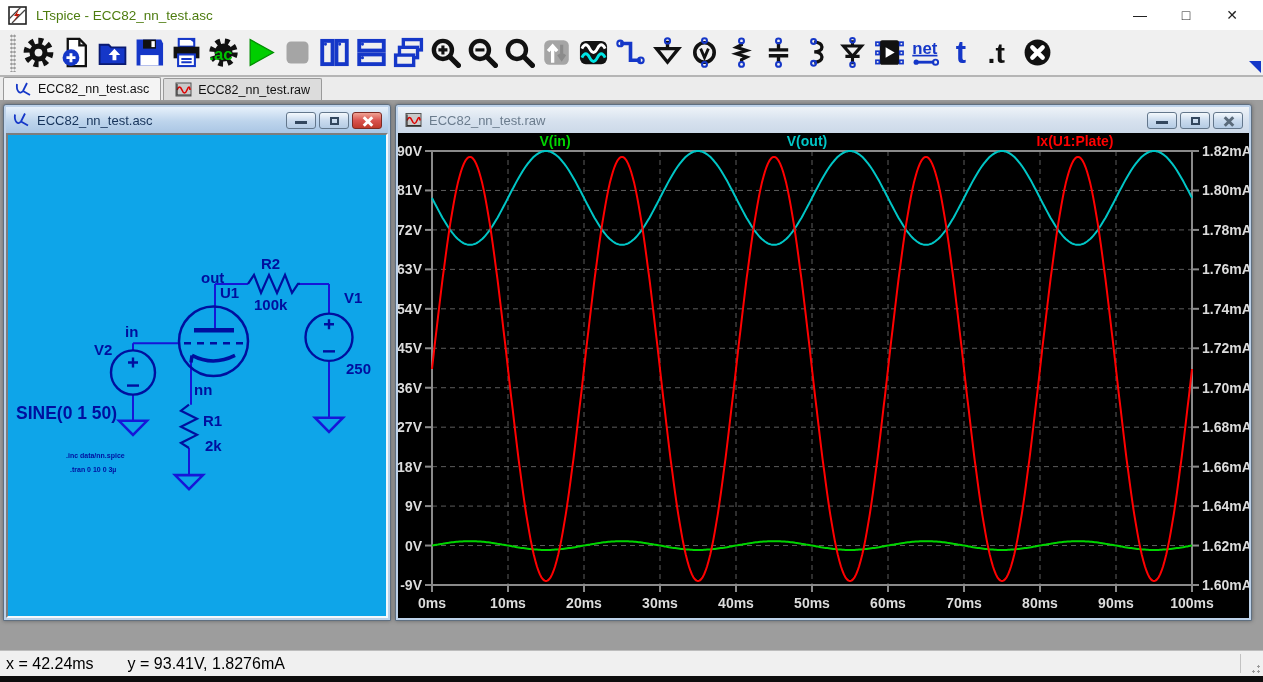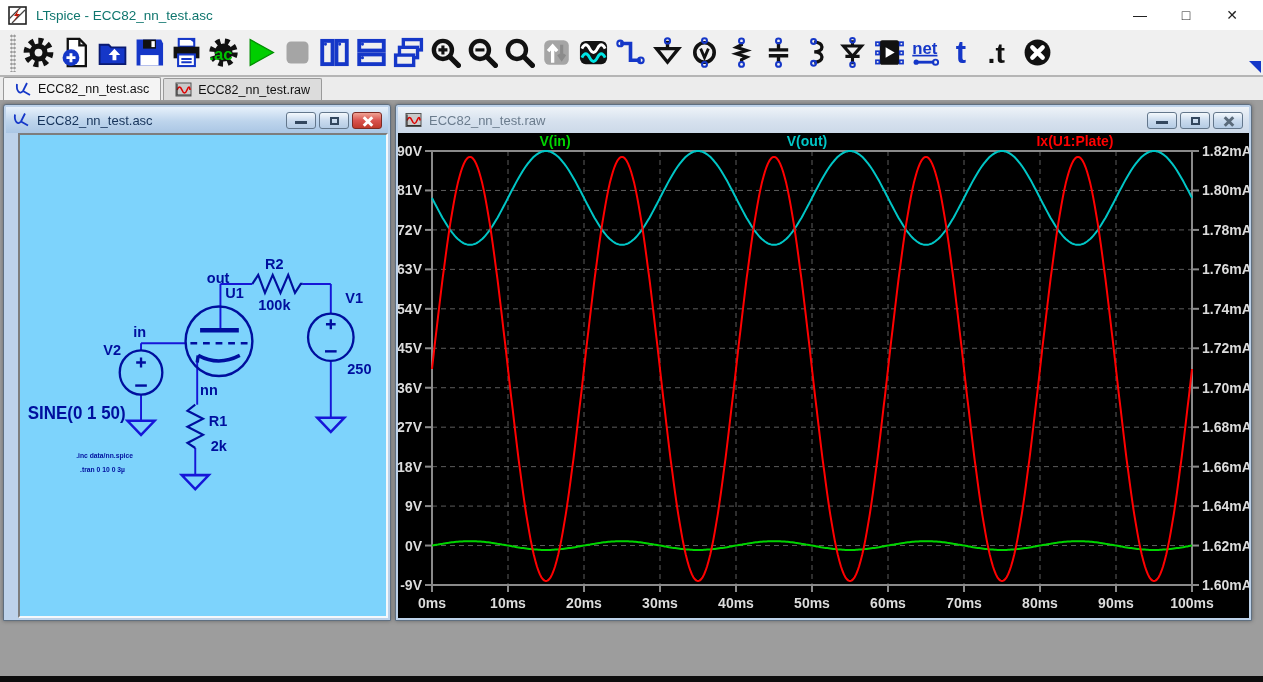--- a/index.html
+++ b/index.html
@@ -3,21 +3,21 @@
 <meta charset="utf-8">
 <style>
   * { margin:0; padding:0; box-sizing:border-box; }
   html,body { width:1263px; height:682px; overflow:hidden; }
   body { font-family:"Liberation Sans", sans-serif; background:#000; position:relative; }
   .app { position:absolute; inset:0; background:#f0f0f0; display:flex; flex-direction:column; }
 
   
   .titlebar { height:30px; background:#ffffff; display:flex; align-items:center; padding:0 8px; flex:0 0 auto; }
   .titlebar .app-icon { width:19px; height:19px; margin-right:9px; }
-  .titlebar .title { font-size:13.5px; color:#0f766e; }
+  .titlebar .title { font-size:13.5px; color:#4d7c0f; }
   .titlebar .win-controls { margin-left:auto; display:flex; }
   .win-ctl { width:46px; height:30px; display:flex; align-items:center; justify-content:center; font-size:14px; color:#222; cursor:default; }
 
   
   .menubar { height:24px; background:#ffffff; display:flex; align-items:center; padding-left:8px; flex:0 0 auto; border-bottom:1px solid #e8e8e8; }
   .menu-item { font-size:13.5px; color:#111; padding:3px 9px; }
 
   
   .toolbar { height:47px; background:#f0f0f0; border-bottom:2px solid #b5b5b5; display:flex; align-items:center; padding-left:10px; flex:0 0 auto; position:relative; }
   .tb-grip { width:6px; height:38px; margin-right:4px;
@@ -48,21 +48,21 @@
   .cbtn.close-active { background:linear-gradient(#f0a294,#d9534f 50%,#c0392b); border-color:#7c2a24; }
   .cbtn .bar { position:absolute; left:8px; right:8px; bottom:4px; height:3px; background:#33475e; }
   .cbtn .box { position:absolute; left:10px; top:4px; width:9px; height:8px; border:2px solid #33475e; }
   .cbtn .x1,.cbtn .x2 { position:absolute; left:9px; top:7px; width:12px; height:3px; background:#33475e; }
   .cbtn .x1 { transform:rotate(45deg);} .cbtn .x2 { transform:rotate(-45deg);}
   .cbtn.close-active .x1,.cbtn.close-active .x2 { background:#fff; }
   .child.inactive .cbtn .x1,.child.inactive .cbtn .x2 { background:#5a6a7a; }
 
   
   #schem-win { left:3px; width:388px; }
-  .schem-canvas { flex:1 1 auto; background:#7dd3fc; border-top:2px solid #7d7d7d; border-left:2px solid #7d7d7d; border-right:2px solid #f5f8fb; border-bottom:2px solid #f5f8fb; position:relative;margin-left:12px; }
+  .schem-canvas { flex:1 1 auto; background:#0ea5e9; border-top:2px solid #7d7d7d; border-left:2px solid #7d7d7d; border-right:2px solid #f5f8fb; border-bottom:2px solid #f5f8fb; position:relative; }
   .schem-canvas svg { position:absolute; inset:0; }
 
   
   #wave-win { left:395px; width:857px; }
   .plot-panel { flex:1 1 auto; background:#000; position:relative; }
   #plot-svg { position:absolute; inset:0; }
   #plot-svg text { font-family:"Liberation Sans", sans-serif; font-size:14px; font-weight:700; fill:#dcdcdc; }
 
   
   .statusbar { height:26px; background:#f0f0f0; border-top:1px solid #bdbdbd; display:flex; align-items:center; padding:0 6px; flex:0 0 auto; position:relative; }
@@ -540,15 +540,22 @@
               <text x="157" y="13" text-anchor="middle" fill="#00d400" style="fill: rgb(0, 212, 0);">V(in)</text>
               <text x="409" y="13" text-anchor="middle" fill="#00c6c6" style="fill: rgb(0, 198, 198);">V(out)</text>
               <text x="677" y="13" text-anchor="middle" fill="#ff0000" style="fill: rgb(255, 0, 0);">Ix(U1:Plate)</text>
             </svg>
         </div>
       </div>
     </div>
 
   </div>
 
+  <div class="statusbar">
+    <span class="status-text">x = 42.24ms</span>
+    <span class="statusgap"></span>
+    <span class="status-text">y = 93.41V, 1.8276mA</span>
+    <span class="status-sep"></span>
+    <span class="grip"></span>
+  </div>
   <div class="bottom-strip"></div>
 
 </div>
 
 </body></html>

